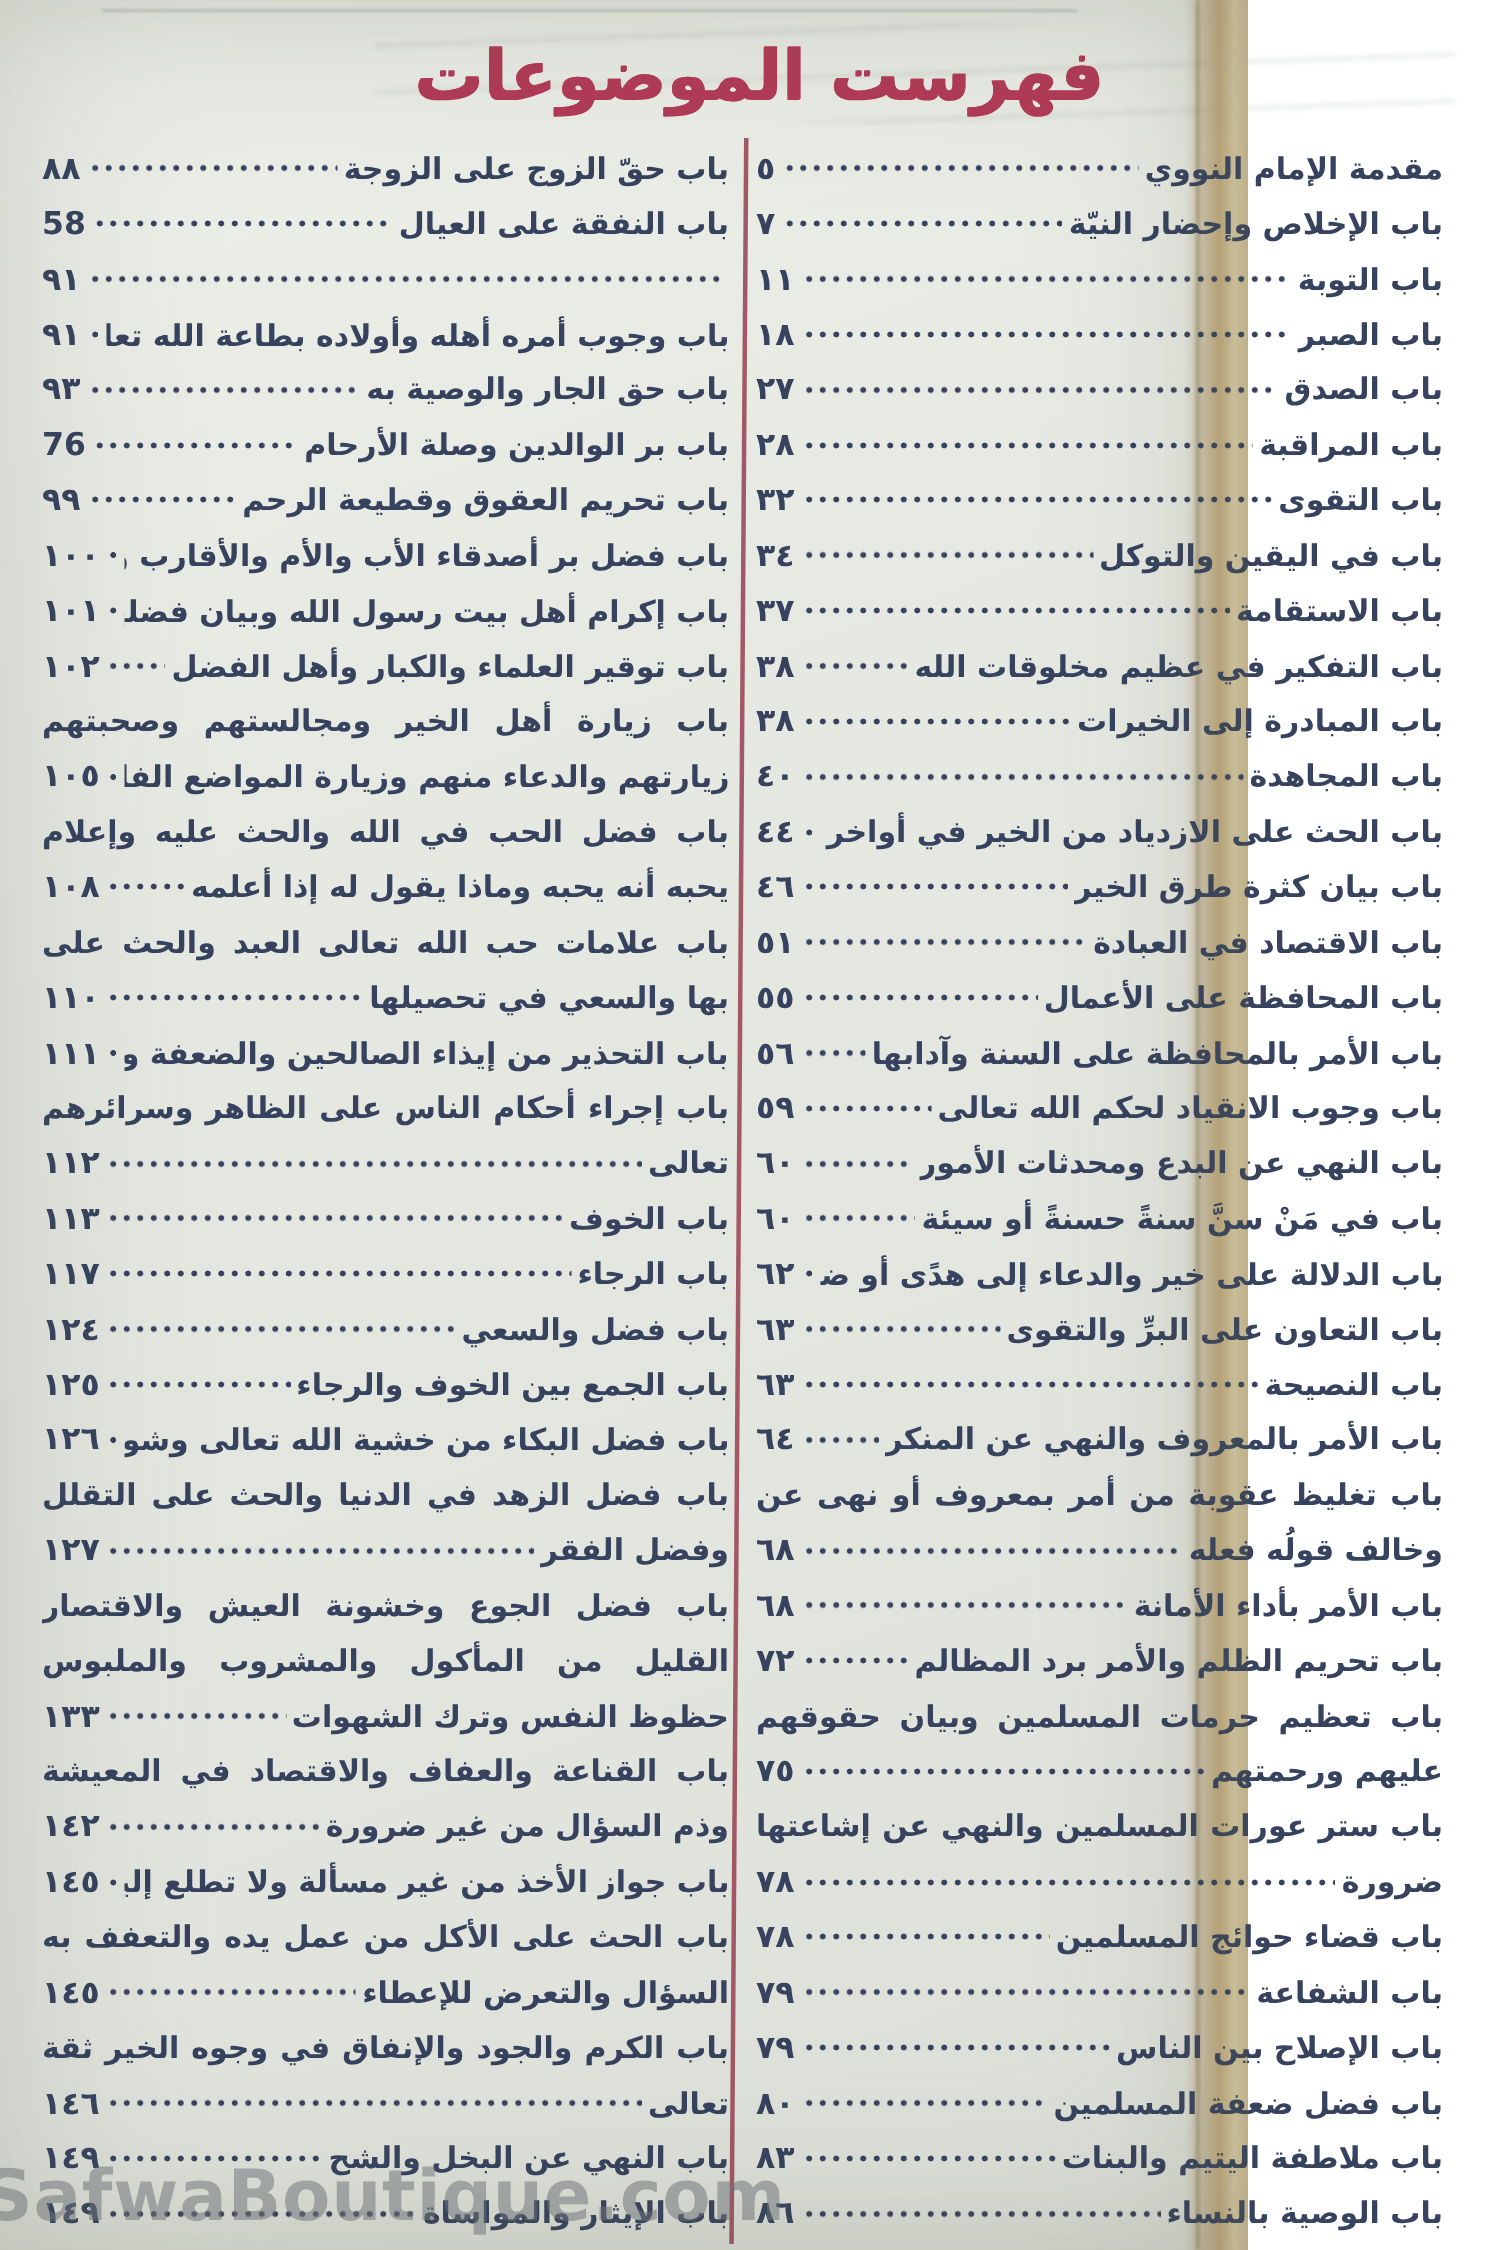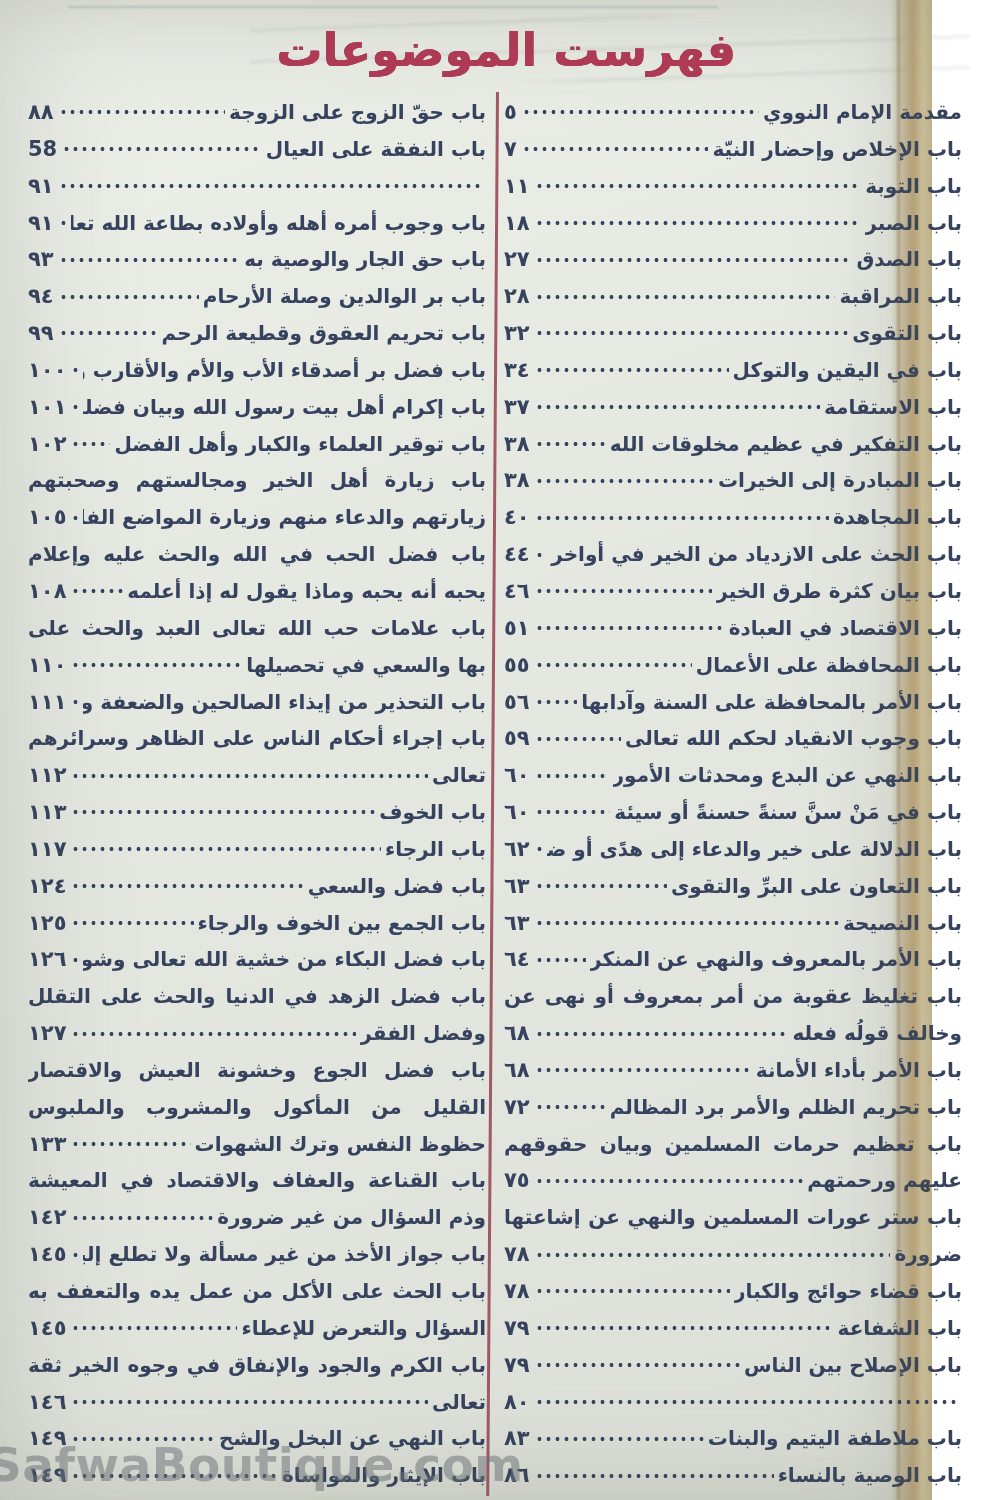--- a/index.html
+++ b/index.html
@@ -1,18 +1,18 @@
 <!DOCTYPE html>
 <html lang="ar"><head>
 <meta charset="utf-8">
 <style>
   html,body{margin:0;padding:0;}
   body{width:1000px;height:1500px;overflow:hidden;font-family:"DejaVu Sans",sans-serif;}
   .book-page{
-    position:relative;width:932px;height:1500px;
+    position:relative;width:832px;height:1500px;
     background:linear-gradient(160deg,#edefe9 0%,#e6e9e2 35%,#e2e5de 70%,#dcdfd7 100%);
     color:#36425e;
   }
   .book-page::after{
     content:"";position:absolute;inset:0;pointer-events:none;
     box-shadow:inset 0 0 140px rgba(88,94,84,.22), inset -30px 0 60px rgba(140,115,70,.10);
   }
   
   .ghost-line{position:absolute;top:6px;left:68px;width:650px;height:2px;background:#93a0a4;opacity:.45;filter:blur(1px);}
   .ghost-text{
@@ -278,41 +278,42 @@
       <div class="entry">
         <div class="line cont">باب ستر عورات المسلمين والنهي عن إشاعتها لغير</div>
         <div class="line last">
           <span class="t">ضرورة</span>
           <span class="dots"></span>
           <span class="num">٧٨</span>
         </div>
       </div>
       <div class="entry">
         <div class="line last">
-          <span class="t">باب قضاء حوائج والكبار</span>
+          <span class="t">باب قضاء حوائج المسلمين</span>
           <span class="dots"></span>
           <span class="num">٧٨</span>
         </div>
       </div>
       <div class="entry">
         <div class="line last">
           <span class="t">باب الشفاعة</span>
           <span class="dots"></span>
           <span class="num">٧٩</span>
         </div>
       </div>
       <div class="entry">
         <div class="line last">
           <span class="t">باب الإصلاح بين الناس</span>
           <span class="dots"></span>
           <span class="num">٧٩</span>
         </div>
       </div>
       <div class="entry">
         <div class="line last">
+          <span class="t">باب فضل ضعفة المسلمين</span>
           <span class="dots"></span>
           <span class="num">٨٠</span>
         </div>
       </div>
       <div class="entry">
         <div class="line last">
           <span class="t">باب ملاطفة اليتيم والبنات</span>
           <span class="dots"></span>
           <span class="num">٨٣</span>
         </div>
@@ -357,21 +358,21 @@
         <div class="line last">
           <span class="t">باب حق الجار والوصية به</span>
           <span class="dots"></span>
           <span class="num">٩٣</span>
         </div>
       </div>
       <div class="entry">
         <div class="line last">
           <span class="t">باب بر الوالدين وصلة الأرحام</span>
           <span class="dots"></span>
-          <span class="num">٩٤</span>
+          <span class="num">76</span>
         </div>
       </div>
       <div class="entry">
         <div class="line last">
           <span class="t">باب تحريم العقوق وقطيعة الرحم</span>
           <span class="dots"></span>
           <span class="num">٩٩</span>
         </div>
       </div>
       <div class="entry">

